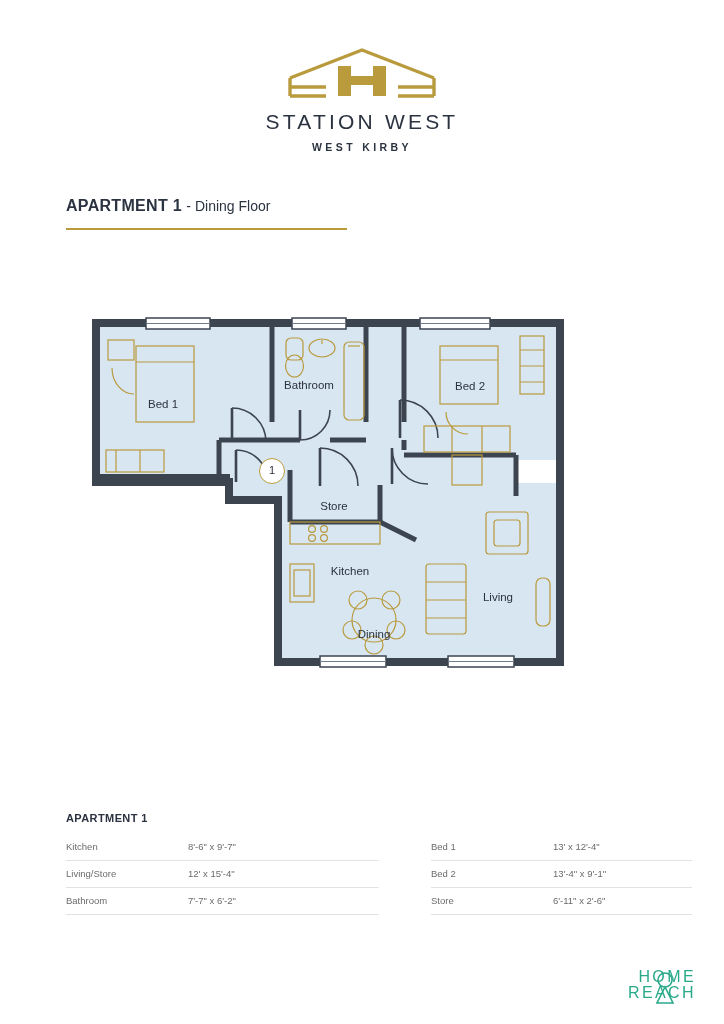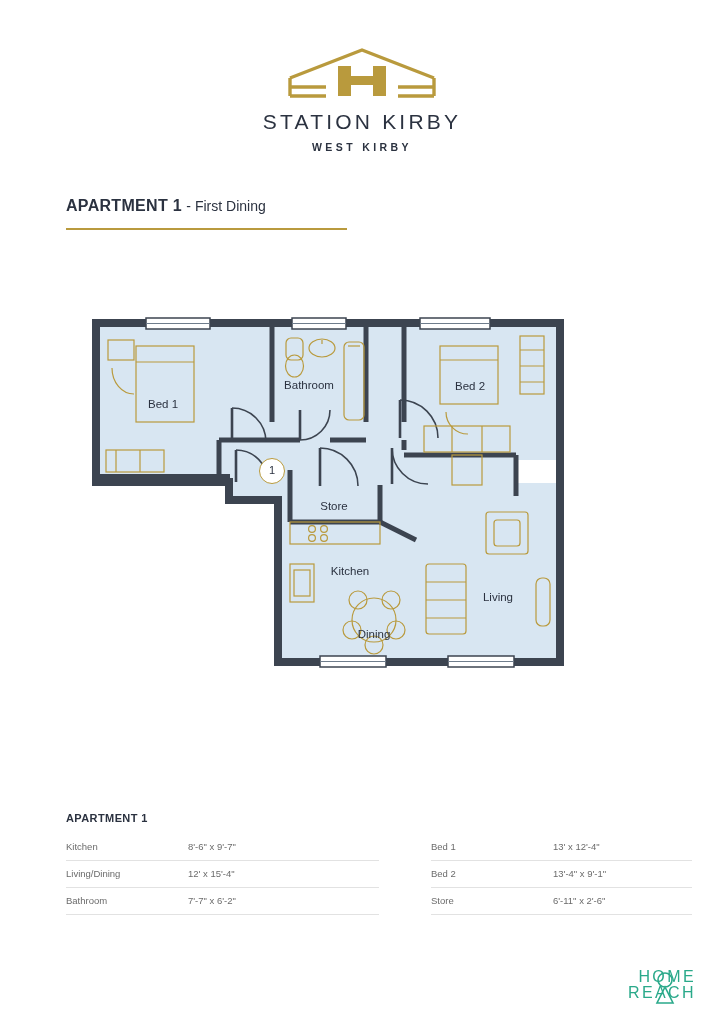--- a/index.html
+++ b/index.html
@@ -168,28 +168,28 @@
       <path d="M116 52 L152 52"></path>
       <path d="M8 43 L44 43"></path>
       <path d="M116 43 L152 43"></path>
     </g>
     <g fill="#b99a3d">
       <rect x="56" y="22" width="13" height="30"></rect>
       <rect x="91" y="22" width="13" height="30"></rect>
       <rect x="56" y="32" width="48" height="9"></rect>
     </g>
   </svg>
-  <div class="brand-name">STATION KIRBY</div>
+  <div class="brand-name">STATION WEST</div>
   <div class="brand-sub">WEST KIRBY</div>
 </div>
 
 <div class="title-wrap">
   <div class="title-line">
     <span class="title-strong">APARTMENT 1</span>
-    <span class="title-light">- First Dining</span>
+    <span class="title-light">- Dining Floor</span>
   </div>
   <div class="title-rule"></div>
 </div>
 
 <div class="plan">
   <svg width="724" height="390" viewBox="0 0 724 390">
 
     <g>
 
       <path d="M100 27 L556 27 L556 160 L516 160 L516 196 L280 196 L280 183 L240 183 L240 196 L225 196 L225 178 L100 178 Z" fill="#d8e6f2"></path>
@@ -334,21 +334,21 @@
 
 <div class="schedule">
   <div class="schedule-title">APARTMENT 1</div>
   <div class="sched-cols">
     <div class="sched-col left">
       <div class="sched-row">
         <span class="name">Kitchen</span>
         <span class="dim">8'-6" x 9'-7"</span>
       </div>
       <div class="sched-row">
-        <span class="name">Living/Dining</span>
+        <span class="name">Living/Store</span>
         <span class="dim">12' x 15'-4"</span>
       </div>
       <div class="sched-row">
         <span class="name">Bathroom</span>
         <span class="dim">7'-7" x 6'-2"</span>
       </div>
     </div>
     <div class="sched-col right">
       <div class="sched-row">
         <span class="name">Bed 1</span>

